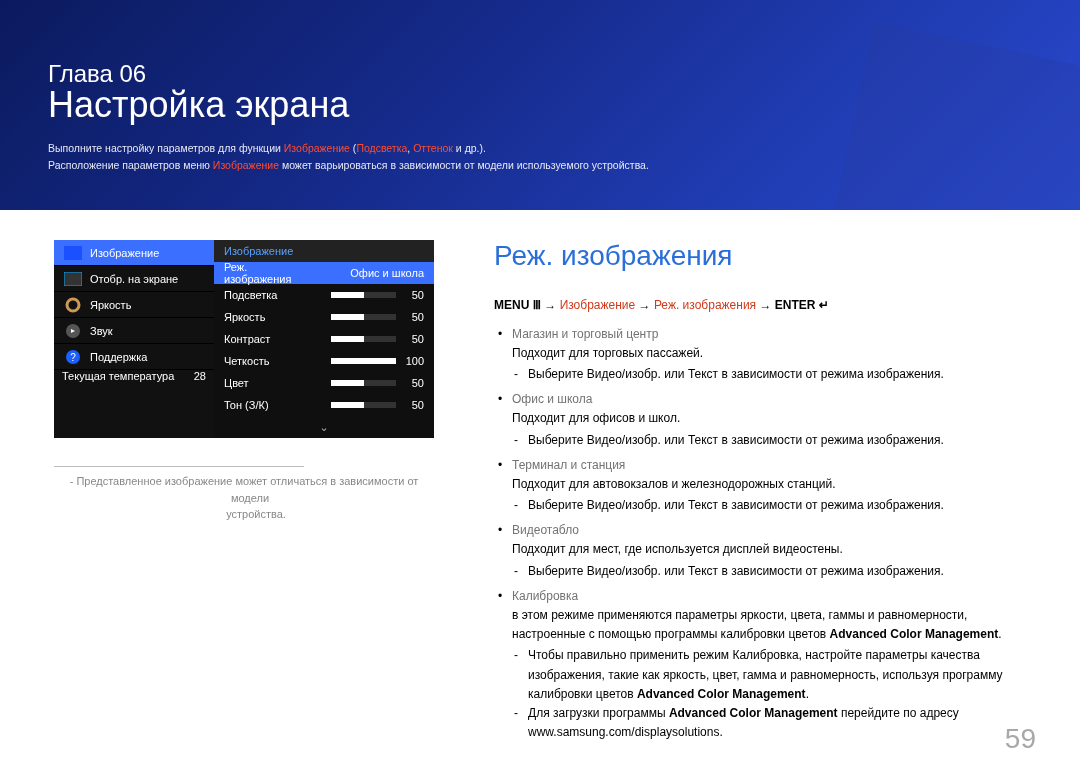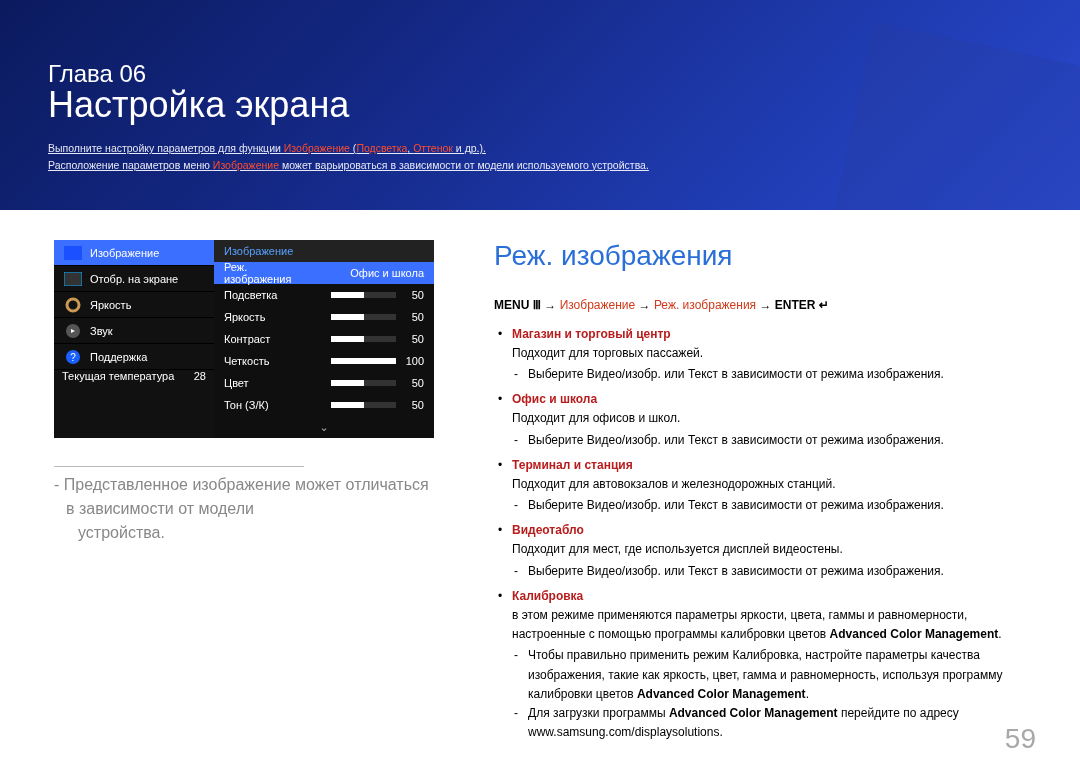--- a/index.html
+++ b/index.html
@@ -2,21 +2,21 @@
 <html><head>
 <meta charset="utf-8">
 <style>
   * { box-sizing: border-box; margin: 0; padding: 0; }
   body { width: 1080px; height: 763px; background: #fff; font-family: Arial, sans-serif; color: #000; position: relative; overflow: hidden; }
   .banner { width: 1080px; height: 210px; background: linear-gradient(135deg, #0b1a5e 0%, #152a8a 40%, #1f3bb0 70%, #2a4ad0 100%); position: relative; overflow: hidden; }
   .banner::after { content:""; position:absolute; right:-60px; top:50px; width:300px; height:300px; background: rgba(40,60,160,0.3); transform: rotate(12deg); }
   .banner-inner { padding: 60px 0 0 48px; color:#fff; }
   .chapter { font-size: 24px; font-weight: 300; }
   .title { font-size: 36px; font-weight: 300; margin-top:-4px; }
-  .desc { font-size: 10.5px; margin-top:14px; line-height:1.6; color:#e6e8f5;text-decoration:underline; }
+  .desc { font-size: 10.5px; margin-top:14px; line-height:1.6; color:#e6e8f5; }
   .desc .hl { color:#ff4d2e; }
   .content { display:flex; padding: 30px 54px 0 54px; gap:60px; }
   .left { width: 380px; flex:0 0 380px; }
   .osd { width:380px; background:#0d0d0d; display:flex; font-size:11px; color:#fff; }
   .sidebar { width:160px; background:#111; }
   .sidebar-item { display:flex; align-items:center; height:26px; padding:0 8px; border-bottom:1px solid #000; }
   .sidebar-item.sel { background:#3a6fff; }
   .sidebar-ico { width:22px; height:18px; margin-right:6px; display:flex; align-items:center; justify-content:center; }
   .sidebar-item:not(.sel) .sidebar-ico { filter: saturate(1); }
   .temp { display:flex; height:26px; padding:0 8px; justify-content:space-between; background:#111;}
@@ -25,34 +25,34 @@
   .panel-row { height:22px; display:flex; align-items:center; padding:0 10px; gap:8px; position:relative; }
   .panel-row.sel { background:#3a6fff; }
   .panel-row .label { width:92px; }
   .panel-row .val { position:absolute; right:10px; text-align:right; }
   .slider { margin-left:auto; width:65px; height:6px; background:#333; position:relative; margin-right:28px; }
   .slider::after{ content:""; position:absolute; left:0; top:0; bottom:0; background:#fff; }
   .slider.s50::after{ width:50%; }
   .slider.s100::after{ width:100%; }
   .panel-foot { height:22px; display:flex; align-items:center; justify-content:center; color:#aaa; }
   hr.divider { border:none; border-top:1px solid #bbb; margin:28px 0 6px 0; width:250px; }
-  .footnote { font-size:16px; color:#888; line-height:1.5; padding-left:12px; text-indent:-12px; }
+  .footnote { font-size:11px; color:#888; line-height:1.5; padding-left:12px; text-indent:-12px;text-align:center; }
   .right { flex:1; }
   .section-title { font-size:28px; color:#2a6fd8; font-weight:300; margin-bottom:24px; }
   .path { font-size:12px; margin-bottom:8px; }
   .path b { font-weight:bold; }
   .path .red { color:#d03a1a; }
   .body-text { font-size:12px; line-height:1.55; }
   .body-text .red { color:#d03a1a; }
   .body-text .under { text-decoration: underline; }
   .body-text b { font-weight:bold; }
   ul.modes { list-style:none; margin-top:10px; }
   ul.modes > li { font-size:12px; line-height:1.6; position:relative; padding-left:18px; margin-bottom:6px; }
   ul.modes > li::before { content:"•"; position:absolute; left:4px; color:#000; }
-  ul.modes > li .mode-title { color:#b91c1c; font-weight:bold; }
+  ul.modes > li .mode-title { color:#737373; font-weight:normal; }
   ul.modes ul { list-style:none; margin-top:2px; }
   ul.modes ul li { position:relative; padding-left:16px; }
   ul.modes ul li::before { content:"‑"; position:absolute; left:2px; color:#000; }
   .page-num { position:absolute; right:44px; bottom:8px; font-size:28px; color:#a8a8a8; font-weight:300; }
 </style>
 </head>
 <body>
 
 <div class="banner">
   <div class="banner-inner">

